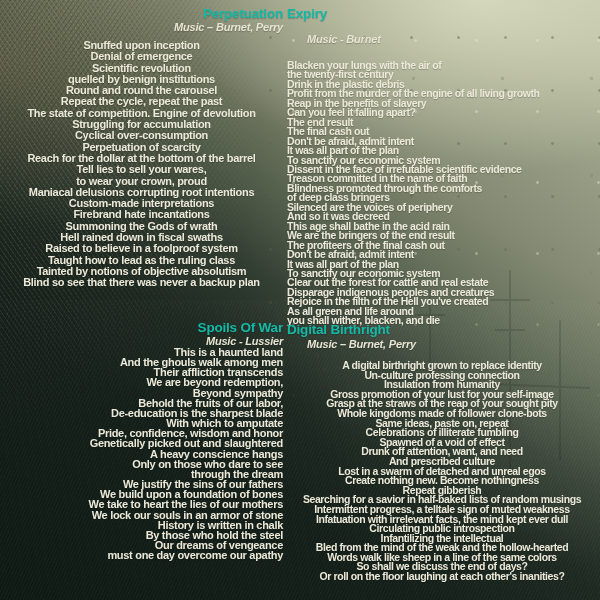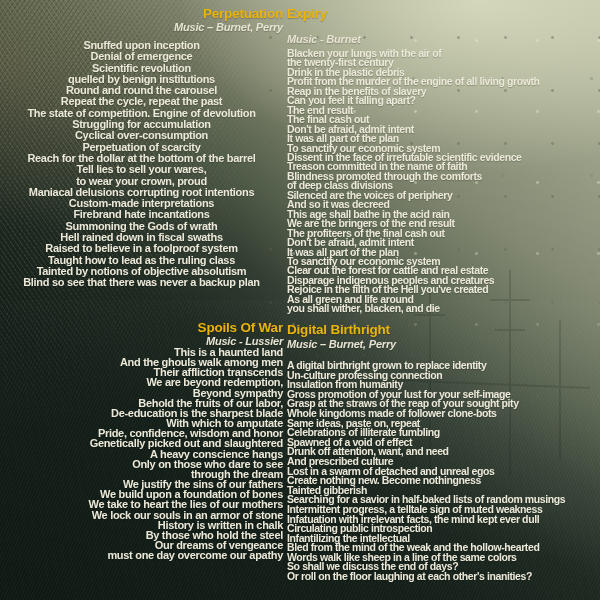--- a/index.html
+++ b/index.html
@@ -45,32 +45,32 @@
   .grain-dark{
     left:0;top:300px;width:600px;height:300px;
     background:repeating-linear-gradient(115deg, rgba(255,255,255,0.03) 0 1px, transparent 1px 3px);
   }
   
   .song{position:absolute;color:#ece9d9;}
   .col-left{left:0;width:283px;text-align:right;}
   .col-right{left:287px;width:310px;text-align:left;}
   .title{
     margin:0;font-size:13.5px;line-height:14px;font-weight:bold;
-    letter-spacing:-0.2px;color:#eab308;
+    letter-spacing:-0.2px;color:#14b8a6;
   }
   .credit{
     font-size:11px;line-height:12px;font-weight:bold;font-style:italic;
-    letter-spacing:-0.2px;color:#e7e4d2;
+    letter-spacing:-0.2px;color:#e7e4d2;padding-left:20px;
   }
   .lyrics{font-weight:bold;}
   .lyric-line{white-space:nowrap;}
   .lyrics-perpetuation{margin-top:7px;font-size:11px;line-height:11.3px;letter-spacing:-0.3px;text-align:center;}
-  .lyrics-expiry{margin-top:3px;font-size:10.5px;line-height:9.45px;letter-spacing:-0.4px;}
+  .lyrics-expiry{margin-top:15px;font-size:10.5px;line-height:9.45px;letter-spacing:-0.4px;}
   .lyrics-spoils{font-size:11px;line-height:10.15px;letter-spacing:-0.3px;}
-  .lyrics-digital{margin-top:10px;font-size:10.5px;line-height:9.6px;letter-spacing:-0.4px;}
+  .lyrics-digital{margin-top:10px;font-size:10.5px;line-height:9.6px;letter-spacing:-0.4px;text-align:center;}
   .credit-expiry{margin-top:12px;line-height:13px;}
   .credit-digital{margin-top:1px;line-height:13px;}
   .song .title,.song .credit,.lyric-line{text-shadow:0 1px 1px rgba(20,25,18,0.25);}
 </style>
 </head>
 <body>
 
 <div class="page">
 
   <div class="bg base"></div>
@@ -129,21 +129,21 @@
         <div class="lyric-line">Reap in the benefits of slavery</div>
         <div class="lyric-line">Can you feel it falling apart?</div>
         <div class="lyric-line">The end result</div>
         <div class="lyric-line">The final cash out</div>
         <div class="lyric-line">Don't be afraid, admit intent</div>
         <div class="lyric-line">It was all part of the plan</div>
         <div class="lyric-line">To sanctify our economic system</div>
         <div class="lyric-line">Dissent in the face of irrefutable scientific evidence</div>
         <div class="lyric-line">Treason committed in the name of faith</div>
         <div class="lyric-line">Blindness promoted through the comforts</div>
-        <div class="lyric-line">of deep class divisions</div>
+        <div class="lyric-line">of deep class bringers</div>
         <div class="lyric-line">Silenced are the voices of periphery</div>
         <div class="lyric-line">And so it was decreed</div>
         <div class="lyric-line">This age shall bathe in the acid rain</div>
         <div class="lyric-line">We are the bringers of the end result</div>
         <div class="lyric-line">The profiteers of the final cash out</div>
         <div class="lyric-line">Don't be afraid, admit intent</div>
         <div class="lyric-line">It was all part of the plan</div>
         <div class="lyric-line">To sanctify our economic system</div>
         <div class="lyric-line">Clear out the forest for cattle and real estate</div>
         <div class="lyric-line">Disparage indigenous peoples and creatures</div>
@@ -191,21 +191,21 @@
         <div class="lyric-line">Gross promotion of your lust for your self-image</div>
         <div class="lyric-line">Grasp at the straws of the reap of your sought pity</div>
         <div class="lyric-line">Whole kingdoms made of follower clone-bots</div>
         <div class="lyric-line">Same ideas, paste on, repeat</div>
         <div class="lyric-line">Celebrations of illiterate fumbling</div>
         <div class="lyric-line">Spawned of a void of effect</div>
         <div class="lyric-line">Drunk off attention, want, and need</div>
         <div class="lyric-line">And prescribed culture</div>
         <div class="lyric-line">Lost in a swarm of detached and unreal egos</div>
         <div class="lyric-line">Create nothing new. Become nothingness</div>
-        <div class="lyric-line">Tainted gibberish</div>
+        <div class="lyric-line">Repeat gibberish</div>
         <div class="lyric-line">Searching for a savior in half-baked lists of random musings</div>
         <div class="lyric-line">Intermittent progress, a telltale sign of muted weakness</div>
         <div class="lyric-line">Infatuation with irrelevant facts, the mind kept ever dull</div>
         <div class="lyric-line">Circulating public introspection</div>
         <div class="lyric-line">Infantilizing the intellectual</div>
         <div class="lyric-line">Bled from the mind of the weak and the hollow-hearted</div>
         <div class="lyric-line">Words walk like sheep in a line of the same colors</div>
         <div class="lyric-line">So shall we discuss the end of days?</div>
         <div class="lyric-line">Or roll on the floor laughing at each other's inanities?</div>
       </div>

